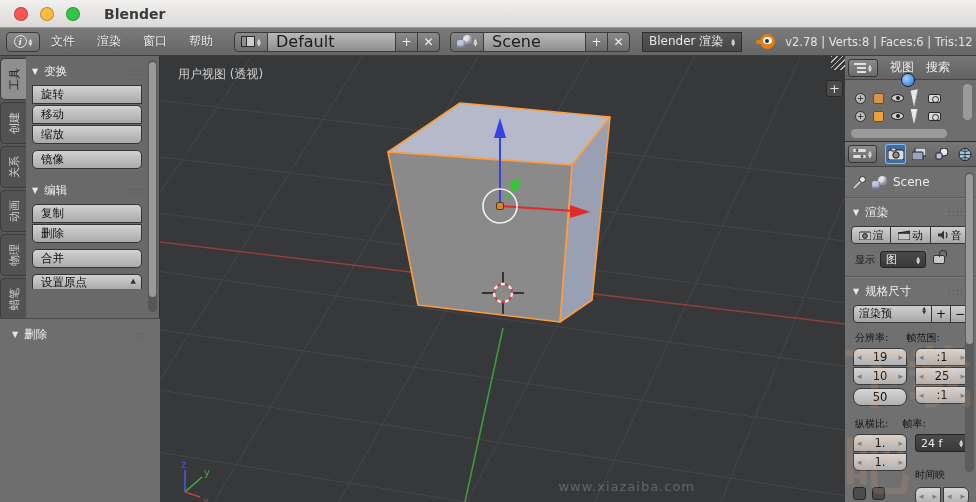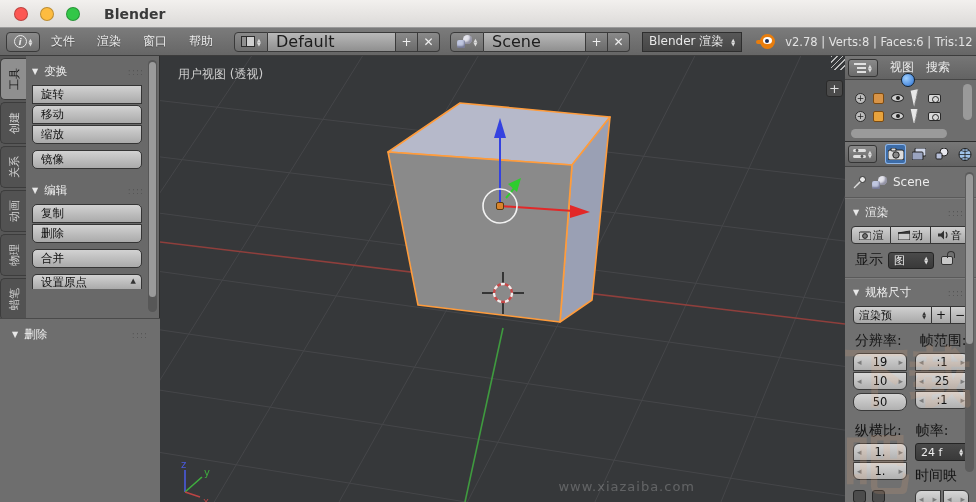--- a/index.html
+++ b/index.html
@@ -110,28 +110,28 @@
   .ptab svg { display:block; }
   .ctx-row { display:flex; align-items:center; gap:6px; padding:8px 0 6px 8px; color:#ececec; font-size:12px; }
   .hr { border-top:1px solid #5a5a5a; border-bottom:1px solid #7d7d7d; margin:2px 0; }
   .props .panel-title { margin:6px 6px 6px 8px; }
   .ibtn-row { display:flex; margin:0 6px; }
   .ibtn { flex:1; height:18px; background:linear-gradient(#d0d0d0,#a8a8a8); border:1px solid #353535; border-left-width:0;
     display:flex; align-items:center; justify-content:center; gap:2px; color:#111; font-size:11px; }
   .ibtn:first-child { border-left-width:1px; border-radius:4px 0 0 4px; }
   .ibtn:last-child { border-radius:0 4px 4px 0; }
   .row-flex { display:flex; align-items:center; margin:7px 6px 0 10px; gap:5px; }
-  .label-dark { color:#141414; font-size:14px; }
+  .label-dark { color:#141414; font-size:10px; }
   .dd-dark { height:17px; background:linear-gradient(#4a4a4a,#393939); border:1px solid #242424; border-radius:3px;
     color:#ededed; display:flex; align-items:center; padding:0 5px; gap:5px; font-size:11px; }
   .lock { width:12px; height:9px; border:1.5px solid #333; border-radius:2px; position:relative; background:#c9c9c9; margin-left:2px; }
   .lock::before { content:""; position:absolute; left:5px; top:-6px; width:6px; height:6px; border:1.5px solid #333; border-bottom:none; border-radius:4px 4px 0 0; }
   .preset-row { display:flex; align-items:center; margin:2px 6px 0 8px; }
   .preset-dd { height:18px; flex:1; background:linear-gradient(#d0d0d0,#a8a8a8); border:1px solid #353535; border-radius:4px 0 0 4px;
-    color:#111; display:flex; align-items:center; padding:0 5px; gap:4px; font-size:11px; }
+    color:#111; display:flex; align-items:flex-start; padding:0 5px; gap:4px; font-size:11px; }
   .preset-dd .updown{ color:#333; }
   .pm-btn { width:19px; height:18px; background:linear-gradient(#d0d0d0,#a8a8a8); border:1px solid #353535; border-left:none;
     color:#111; display:flex; align-items:center; justify-content:center; font-size:12px; }
   .pm-btn.last{ border-radius:0 4px 4px 0; }
   .two-col-labels { display:flex; margin:8px 0 3px 10px; gap:18px; }
   .fields-grid { display:flex; gap:8px; margin-left:8px; }
   .fstack { width:54px; }
   .nfield { height:18px; margin-bottom:1px; background:linear-gradient(#d6d6d6,#b0b0b0); border:1px solid #3a3a3a;
     color:#111; font-size:11.5px; display:flex; align-items:center; justify-content:center; position:relative; }
   .nfield::before{ content:"◂"; position:absolute; left:3px; color:rgba(40,40,40,.45); font-size:9px; }
@@ -479,21 +479,21 @@
     <div class="fields-grid">
       <div class="fstack">
         <div class="nfield top">1.</div>
         <div class="nfield bot">1.</div>
       </div>
       <div class="fstack">
         <div class="dd-dark" style="width:54px; height:18px;">
           <span>24 f</span>
           <span class="updown" style="margin-left:auto;"></span>
         </div>
-        <div class="label-dark" style="margin-top:6px;">时间映</div>
+        <div class="label-dark" style="margin-top:16px;">时间映</div>
       </div>
     </div>
     <div class="fields-grid" style="margin-top:5px;">
       <div class="fstack" style="display:flex; gap:6px;">
         <span class="mini-check"></span>
         <span class="mini-check"></span>
       </div>
       <div class="fstack" style="display:flex; gap:2px;">
         <div class="nfield" style="width:26px; border-radius:6px 0 0 6px; font-size:9px;"></div>
         <div class="nfield" style="width:26px; border-radius:0 6px 6px 0; font-size:9px;"></div>

